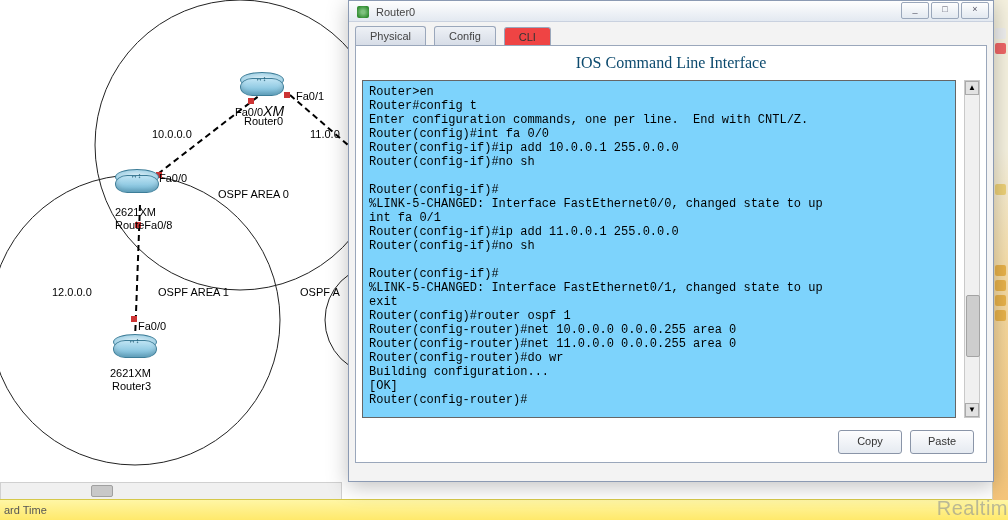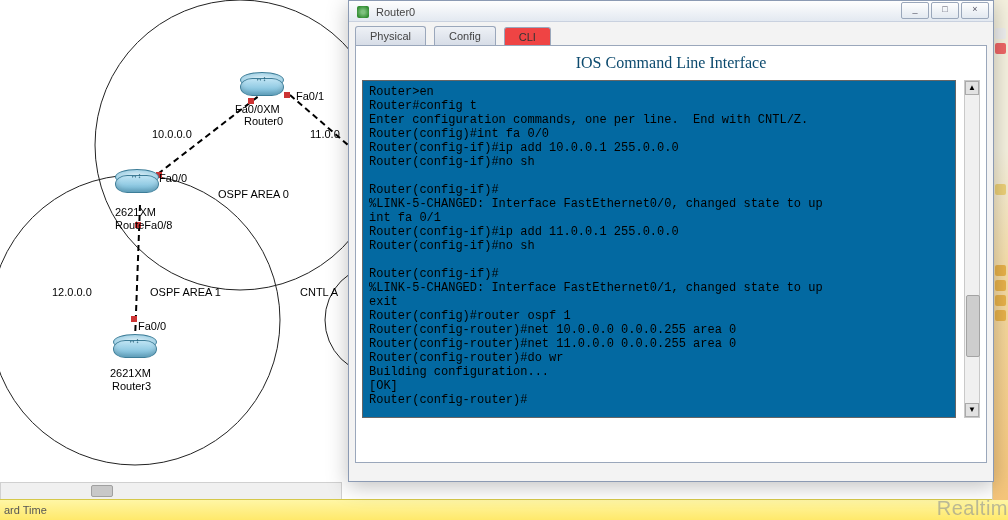--- a/index.html
+++ b/index.html
@@ -170,21 +170,21 @@
     color: #0c4a6e;
     margin: 4px 0 8px 0;
   }
   .terminal-wrap {
     position: relative;
     width: 100%;
     height: 340px;
   }
   .terminal {
     border: 1px solid #666;
-    background: #0369a1;
+    background: #7dd3fc;
     width: 594px;
     height: 338px;
     padding: 4px 6px;
     font-family: "Courier New", monospace;
     font-size: 12px;
     line-height: 14px;
     white-space: pre-wrap;
     overflow: hidden;
     box-sizing: border-box;
   }
@@ -278,21 +278,21 @@
     <rect x="131" y="316" width="6" height="6" fill="#c33"></rect>
     <rect x="135" y="222" width="6" height="6" fill="#c33"></rect>
   </svg>
 
   <div class="router" style="left:240px; top:78px;">
     <div class="top"></div>
       <div class="body"></div>
       <div class="arrows">↔↕</div>
   </div>
   <span class="net-label" style="left:288px; top:90px;margin-left:8px;">Fa0/1</span>
-  <span class="net-label" style="left:235px; top:103px;">Fa0/0<span style="font-size:11px;">XM</span></span>
+  <span class="net-label" style="left:235px; top:103px;">Fa0/0<span style="font-size:14px;font-style:italic;">XM</span></span>
   <span class="net-label" style="left:244px; top:115px;">Router0</span>
 
   <div class="router" style="left:115px; top:175px;">
     <div class="top"></div>
       <div class="body"></div>
       <div class="arrows">↔↕</div>
   </div>
   <span class="net-label" style="left:159px; top:172px;">Fa0/0</span>
   <span class="net-label" style="left:115px; top:206px;">2621XM</span>
   <span class="net-label" style="left:115px; top:219px;">RouteFa0/8</span>
@@ -304,22 +304,22 @@
   </div>
   <span class="net-label" style="left:138px; top:320px;">Fa0/0</span>
   <span class="net-label" style="left:110px; top:367px;">2621XM</span>
   <span class="net-label" style="left:112px; top:380px;">Router3</span>
 
   <span class="net-label" style="left:152px; top:128px;">10.0.0.0</span>
   <span class="net-label" style="left:310px; top:128px;">11.0.0</span>
   <span class="net-label" style="left:52px; top:286px;">12.0.0.0</span>
 
   <span class="net-label" style="left:218px; top:188px;">OSPF AREA 0</span>
-  <span class="net-label" style="left:150px; top:286px;">OSPF AREA 1</span>
-  <span class="net-label" style="left:300px; top:286px;">CNTL A</span>
+  <span class="net-label" style="left:158px; top:286px;">OSPF AREA 1</span>
+  <span class="net-label" style="left:300px; top:286px;">OSPF A</span>
 </div>
 
 <div class="hscroll">
   <div class="thumb"></div>
 </div>
 
 <div class="statusbar">
   <span>ard Time</span>
 </div>
 
@@ -377,14 +377,18 @@
 [OK]
 Router(config-router)#</div>
       <div class="term-scroll">
         <div class="arrow">▲</div>
         <div class="track">
           <div class="thumb" style="top:200px;height:60px;"></div>
         </div>
         <div class="arrow" style="position:absolute;bottom:0;">▼</div>
       </div>
     </div>
+    <div class="btnrow">
+      <div class="btn">Copy</div>
+      <div class="btn">Paste</div>
+    </div>
   </div>
 </div>
 
 </body></html>

